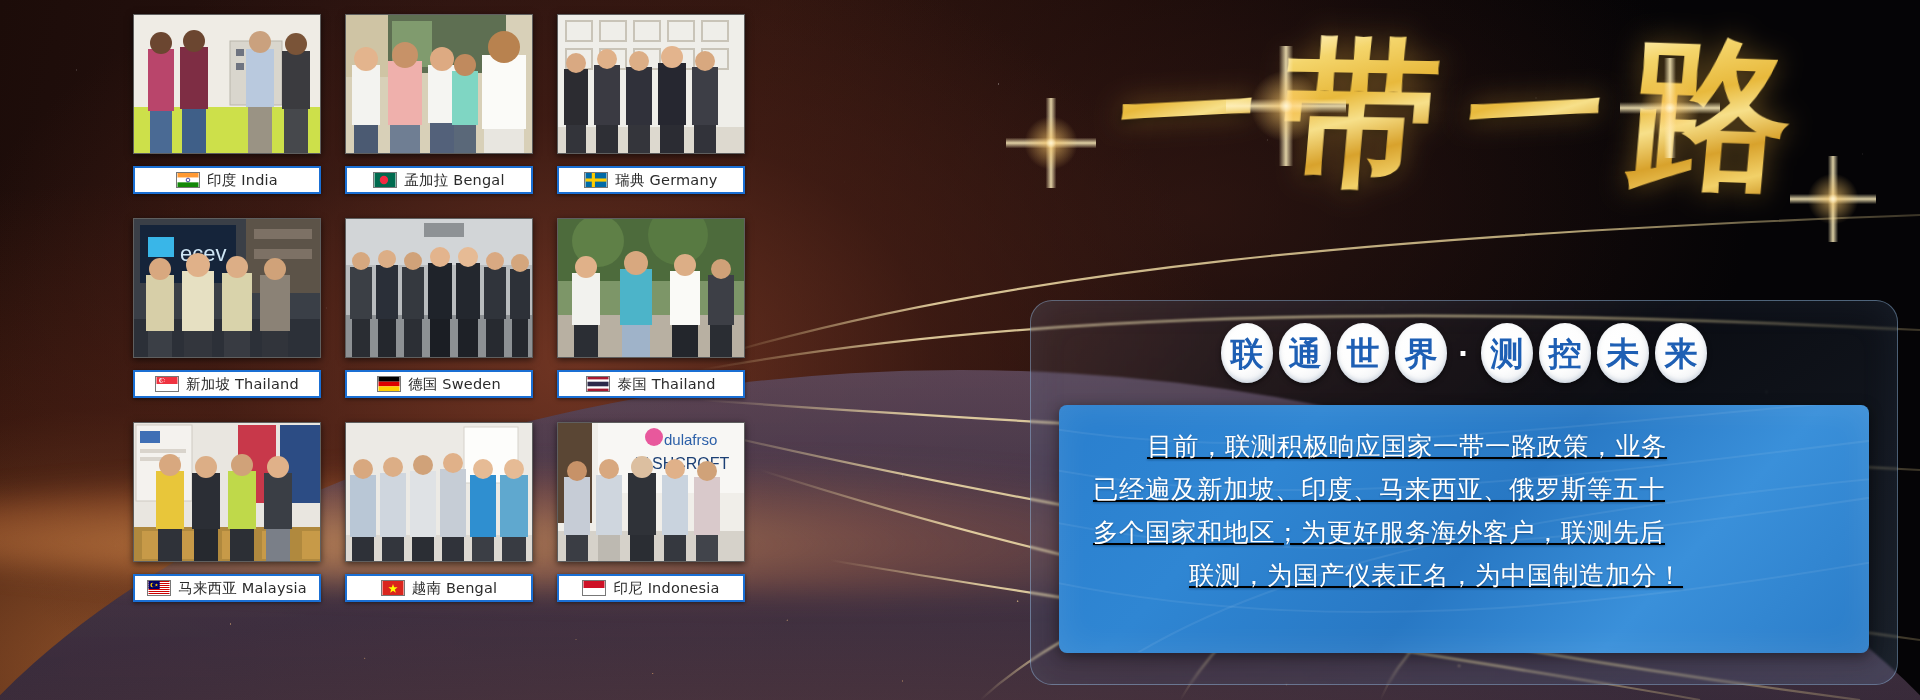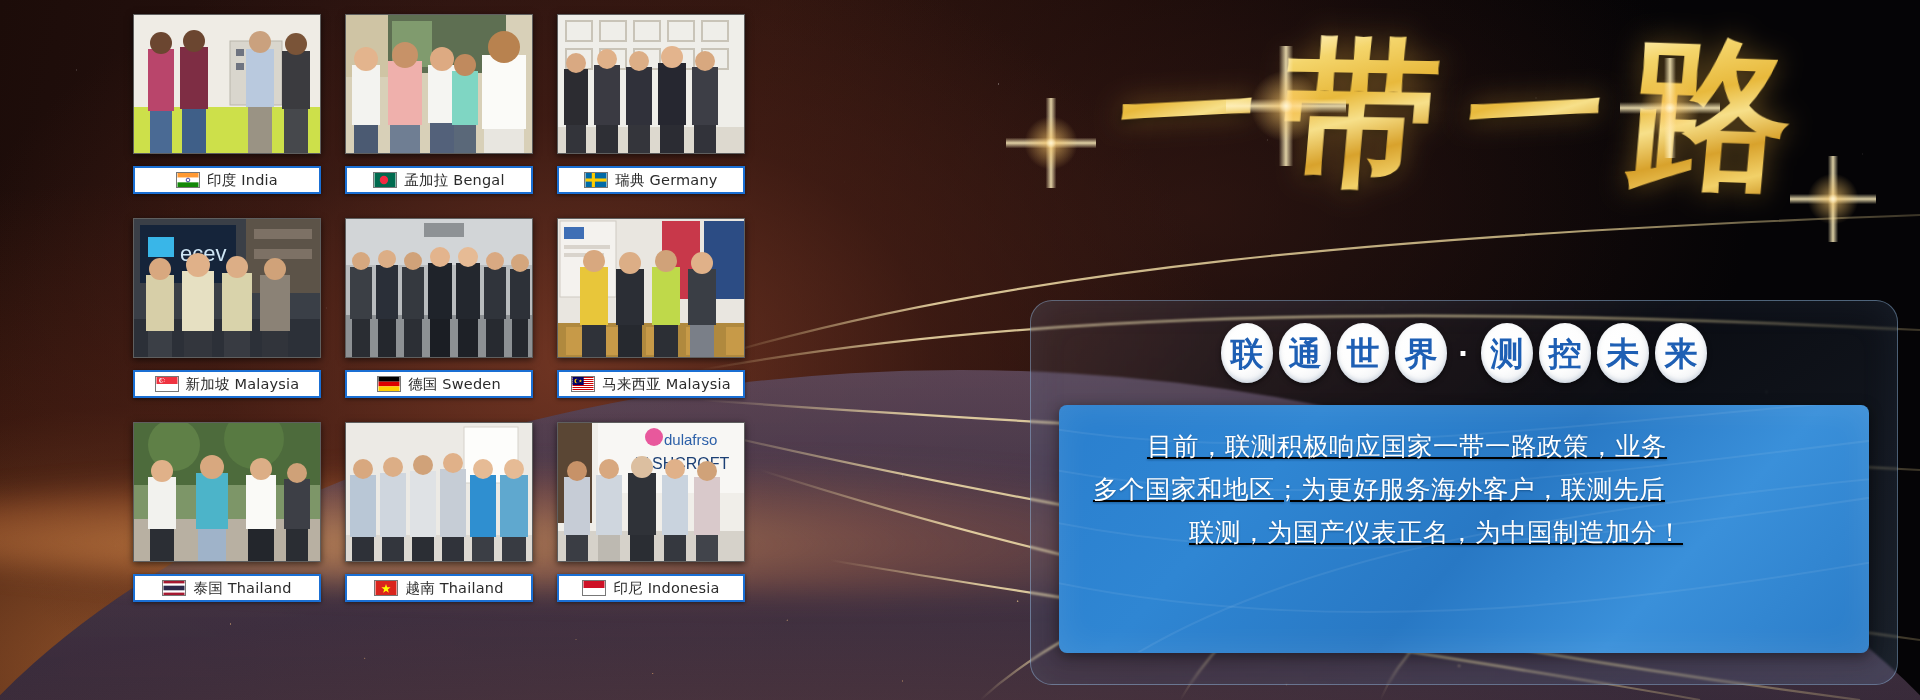--- a/index.html
+++ b/index.html
@@ -396,21 +396,21 @@
               <circle cx="8.6" cy="5" r="3.2" fill="#ef3340"></circle>
               <g fill="#fff">
                 <circle cx="9.6" cy="2.3" r=".7"></circle>
                 <circle cx="11.6" cy="3.8" r=".7"></circle>
                 <circle cx="11" cy="6.2" r=".7"></circle>
                 <circle cx="8.4" cy="6.9" r=".7"></circle>
                 <circle cx="7.2" cy="4.3" r=".7"></circle>
               </g>
             </svg>
         </span>
-        <span class="cap-text">新加坡 Malaysia</span>
+        <span class="cap-text">新加坡 Thailand</span>
       </div>
     </div>
 
     <div class="tile">
       <div class="photo">
         <svg viewBox="0 0 188 140">
           <rect width="188" height="140" fill="#b9bcbe"></rect>
           <rect x="0" y="0" width="188" height="46" fill="#d2d5d7"></rect>
           <rect x="78" y="4" width="40" height="14" fill="#8e9295"></rect>
           <rect x="0" y="96" width="188" height="44" fill="#8d9194"></rect>
@@ -447,20 +447,57 @@
               <rect y="13.33" width="30" height="6.67" fill="#ffce00"></rect>
             </svg>
         </span>
         <span class="cap-text">德国 Sweden</span>
       </div>
     </div>
 
     <div class="tile">
       <div class="photo">
         <svg viewBox="0 0 188 140">
+          <rect width="188" height="140" fill="#7d9668"></rect>
+          <rect x="0" y="0" width="188" height="62" fill="#4d6b3c"></rect>
+          <circle cx="40" cy="22" r="26" fill="#5f8047"></circle>
+          <circle cx="120" cy="16" r="30" fill="#587a42"></circle>
+          <rect x="0" y="96" width="188" height="44" fill="#b8b0a2"></rect>
+          <g>
+            <rect x="14" y="54" width="28" height="52" fill="#f2f2ee"></rect>
+              <circle cx="28" cy="48" r="11" fill="#e0b189"></circle>
+              <rect x="16" y="106" width="24" height="34" fill="#2b2e34"></rect>
+            <rect x="62" y="50" width="32" height="56" fill="#4cb4c9"></rect>
+              <circle cx="78" cy="44" r="12" fill="#d8a87f"></circle>
+              <rect x="64" y="106" width="28" height="34" fill="#9fb3c9"></rect>
+            <rect x="112" y="52" width="30" height="54" fill="#fafaf7"></rect>
+              <circle cx="127" cy="46" r="11" fill="#dcae86"></circle>
+              <rect x="114" y="106" width="26" height="34" fill="#23262c"></rect>
+            <rect x="150" y="56" width="26" height="50" fill="#3d3f46"></rect>
+              <circle cx="163" cy="50" r="10" fill="#cfa178"></circle>
+              <rect x="152" y="106" width="22" height="34" fill="#2a2d33"></rect>
+          </g>
+        </svg>
+      </div>
+      <div class="flagcap">
+        <span class="flag">
+          <svg viewBox="0 0 30 20">
+              <rect width="30" height="20" fill="#fff"></rect>
+              <rect width="30" height="3.4" fill="#a51931"></rect>
+              <rect y="16.6" width="30" height="3.4" fill="#a51931"></rect>
+              <rect y="6.7" width="30" height="6.6" fill="#2d2a4a"></rect>
+            </svg>
+        </span>
+        <span class="cap-text">泰国 Thailand</span>
+      </div>
+    </div>
+
+    <div class="tile">
+      <div class="photo">
+        <svg viewBox="0 0 188 140">
           <rect width="188" height="140" fill="#e9e6e0"></rect>
           <rect x="2" y="2" width="56" height="76" fill="#f4f2ee" stroke="#cfcac2"></rect>
           <rect x="6" y="8" width="20" height="12" fill="#3f6fb5"></rect>
           <rect x="6" y="26" width="46" height="4" fill="#d9d4cc"></rect>
           <rect x="6" y="34" width="40" height="4" fill="#d9d4cc"></rect>
           <rect x="104" y="2" width="38" height="78" fill="#c8384a"></rect>
           <rect x="146" y="2" width="40" height="78" fill="#2c4c84"></rect>
           <rect x="0" y="104" width="188" height="36" fill="#b0893e"></rect>
           <g fill="#c79a48">
               <rect x="8" y="108" width="18" height="28"></rect>
@@ -498,57 +535,20 @@
                 <rect y="14.29" width="30" height="1.43" fill="#cc0001"></rect>
                 <rect y="17.14" width="30" height="1.43" fill="#cc0001"></rect>
             <rect width="16" height="11.43" fill="#010066"></rect>
             <circle cx="6" cy="5.7" r="3.3" fill="#ffcc00"></circle>
                 <circle cx="7.5" cy="5.7" r="2.9" fill="#010066"></circle>
             <path d="M11.3 3.2 l.6 1.7 1.8 .05 -1.4 1.1 .5 1.7 -1.5-1 -1.5 1 .5-1.7 -1.4-1.1 1.8-.05z" fill="#ffcc00"></path>
           </g>
             </svg>
         </span>
         <span class="cap-text">马来西亚 Malaysia</span>
-      </div>
-    </div>
-
-    <div class="tile">
-      <div class="photo">
-        <svg viewBox="0 0 188 140">
-          <rect width="188" height="140" fill="#7d9668"></rect>
-          <rect x="0" y="0" width="188" height="62" fill="#4d6b3c"></rect>
-          <circle cx="40" cy="22" r="26" fill="#5f8047"></circle>
-          <circle cx="120" cy="16" r="30" fill="#587a42"></circle>
-          <rect x="0" y="96" width="188" height="44" fill="#b8b0a2"></rect>
-          <g>
-            <rect x="14" y="54" width="28" height="52" fill="#f2f2ee"></rect>
-              <circle cx="28" cy="48" r="11" fill="#e0b189"></circle>
-              <rect x="16" y="106" width="24" height="34" fill="#2b2e34"></rect>
-            <rect x="62" y="50" width="32" height="56" fill="#4cb4c9"></rect>
-              <circle cx="78" cy="44" r="12" fill="#d8a87f"></circle>
-              <rect x="64" y="106" width="28" height="34" fill="#9fb3c9"></rect>
-            <rect x="112" y="52" width="30" height="54" fill="#fafaf7"></rect>
-              <circle cx="127" cy="46" r="11" fill="#dcae86"></circle>
-              <rect x="114" y="106" width="26" height="34" fill="#23262c"></rect>
-            <rect x="150" y="56" width="26" height="50" fill="#3d3f46"></rect>
-              <circle cx="163" cy="50" r="10" fill="#cfa178"></circle>
-              <rect x="152" y="106" width="22" height="34" fill="#2a2d33"></rect>
-          </g>
-        </svg>
-      </div>
-      <div class="flagcap">
-        <span class="flag">
-          <svg viewBox="0 0 30 20">
-              <rect width="30" height="20" fill="#fff"></rect>
-              <rect width="30" height="3.4" fill="#a51931"></rect>
-              <rect y="16.6" width="30" height="3.4" fill="#a51931"></rect>
-              <rect y="6.7" width="30" height="6.6" fill="#2d2a4a"></rect>
-            </svg>
-        </span>
-        <span class="cap-text">泰国 Thailand</span>
       </div>
     </div>
 
     <div class="tile">
       <div class="photo">
         <svg viewBox="0 0 188 140">
           <rect width="188" height="140" fill="#eceae5"></rect>
           <rect x="118" y="4" width="54" height="56" fill="#fdfdfb" stroke="#d5d2cb"></rect>
           <rect x="0" y="112" width="188" height="28" fill="#ddd9d2"></rect>
           <g>
@@ -573,21 +573,21 @@
           </g>
         </svg>
       </div>
       <div class="flagcap">
         <span class="flag">
           <svg viewBox="0 0 30 20">
               <rect width="30" height="20" fill="#da251d"></rect>
               <path d="M15 4.2 l1.6 4.8 5 0 -4 3 1.5 4.8 -4.1-3 -4.1 3 1.5-4.8 -4-3 5 0z" fill="#ff0"></path>
             </svg>
         </span>
-        <span class="cap-text">越南 Thailand</span>
+        <span class="cap-text">越南 Bengal</span>
       </div>
     </div>
 
     <div class="tile">
       <div class="photo">
         <svg viewBox="0 0 188 140">
           <rect width="188" height="140" fill="#f0eee9"></rect>
           <rect x="0" y="0" width="34" height="100" fill="#5a4634"></rect>
           <rect x="40" y="0" width="148" height="70" fill="#f8f7f4"></rect>
           <circle cx="96" cy="14" r="9" fill="#e8589c"></circle>
@@ -659,20 +659,21 @@
         <g fill="none" stroke="#ffffff" stroke-opacity=".14" stroke-width="2">
           <path d="M-40,18 C180,60 420,30 860,-10"></path>
           <path d="M-40,58 C200,110 460,80 860,30"></path>
           <path d="M-40,110 C220,170 500,140 860,86"></path>
           <path d="M-40,170 C240,236 540,206 860,150"></path>
           <path d="M60,260 C200,170 420,110 860,70"></path>
         </g>
       </svg>
       <div class="para">
         <span class="l ind">目前，联测积极响应国家一带一路政策，业务</span>
+        <span class="l">已经遍及新加坡、印度、马来西亚、俄罗斯等五十</span>
         <span class="l">多个国家和地区；为更好服务海外客户，联测先后</span>
         <span class="l ind2">联测，为国产仪表正名，为中国制造加分！</span>
       </div>
     </div>
 
   </div>
 
 </div>
 
 </body></html>

